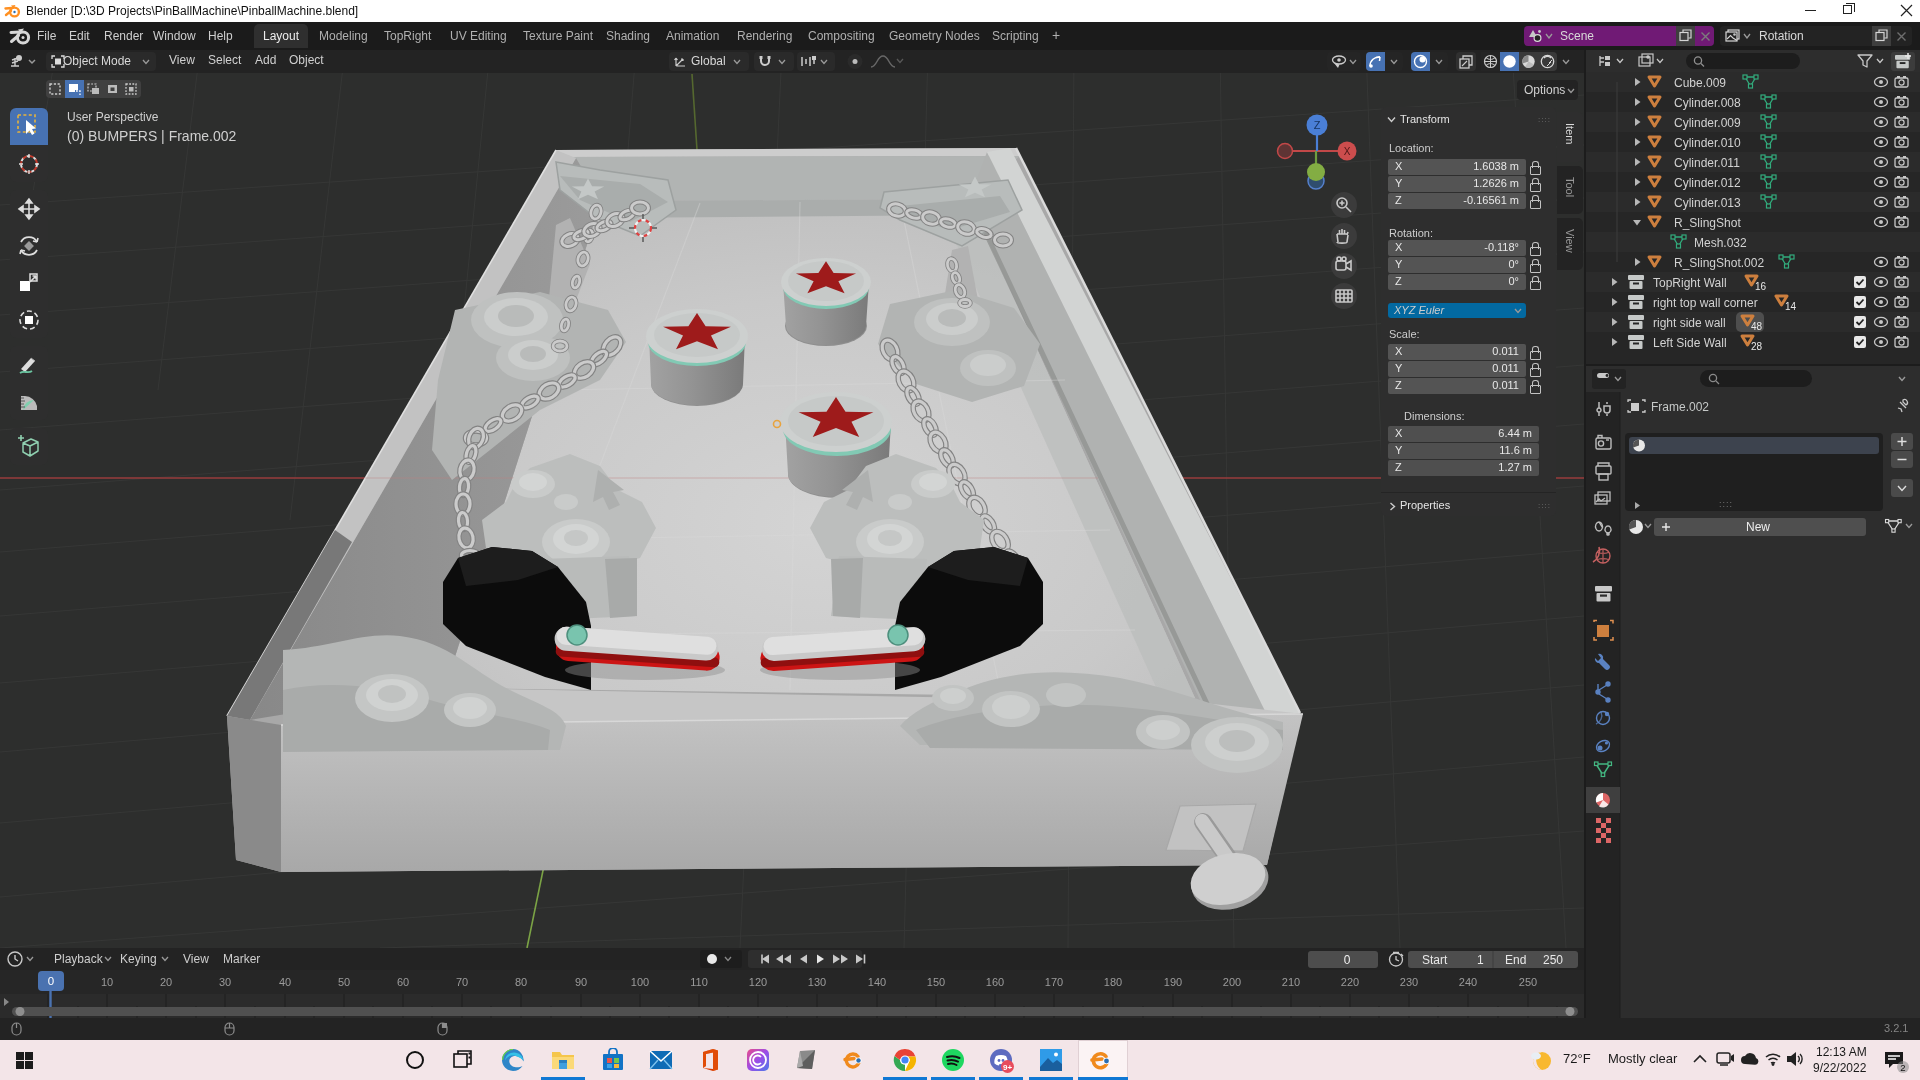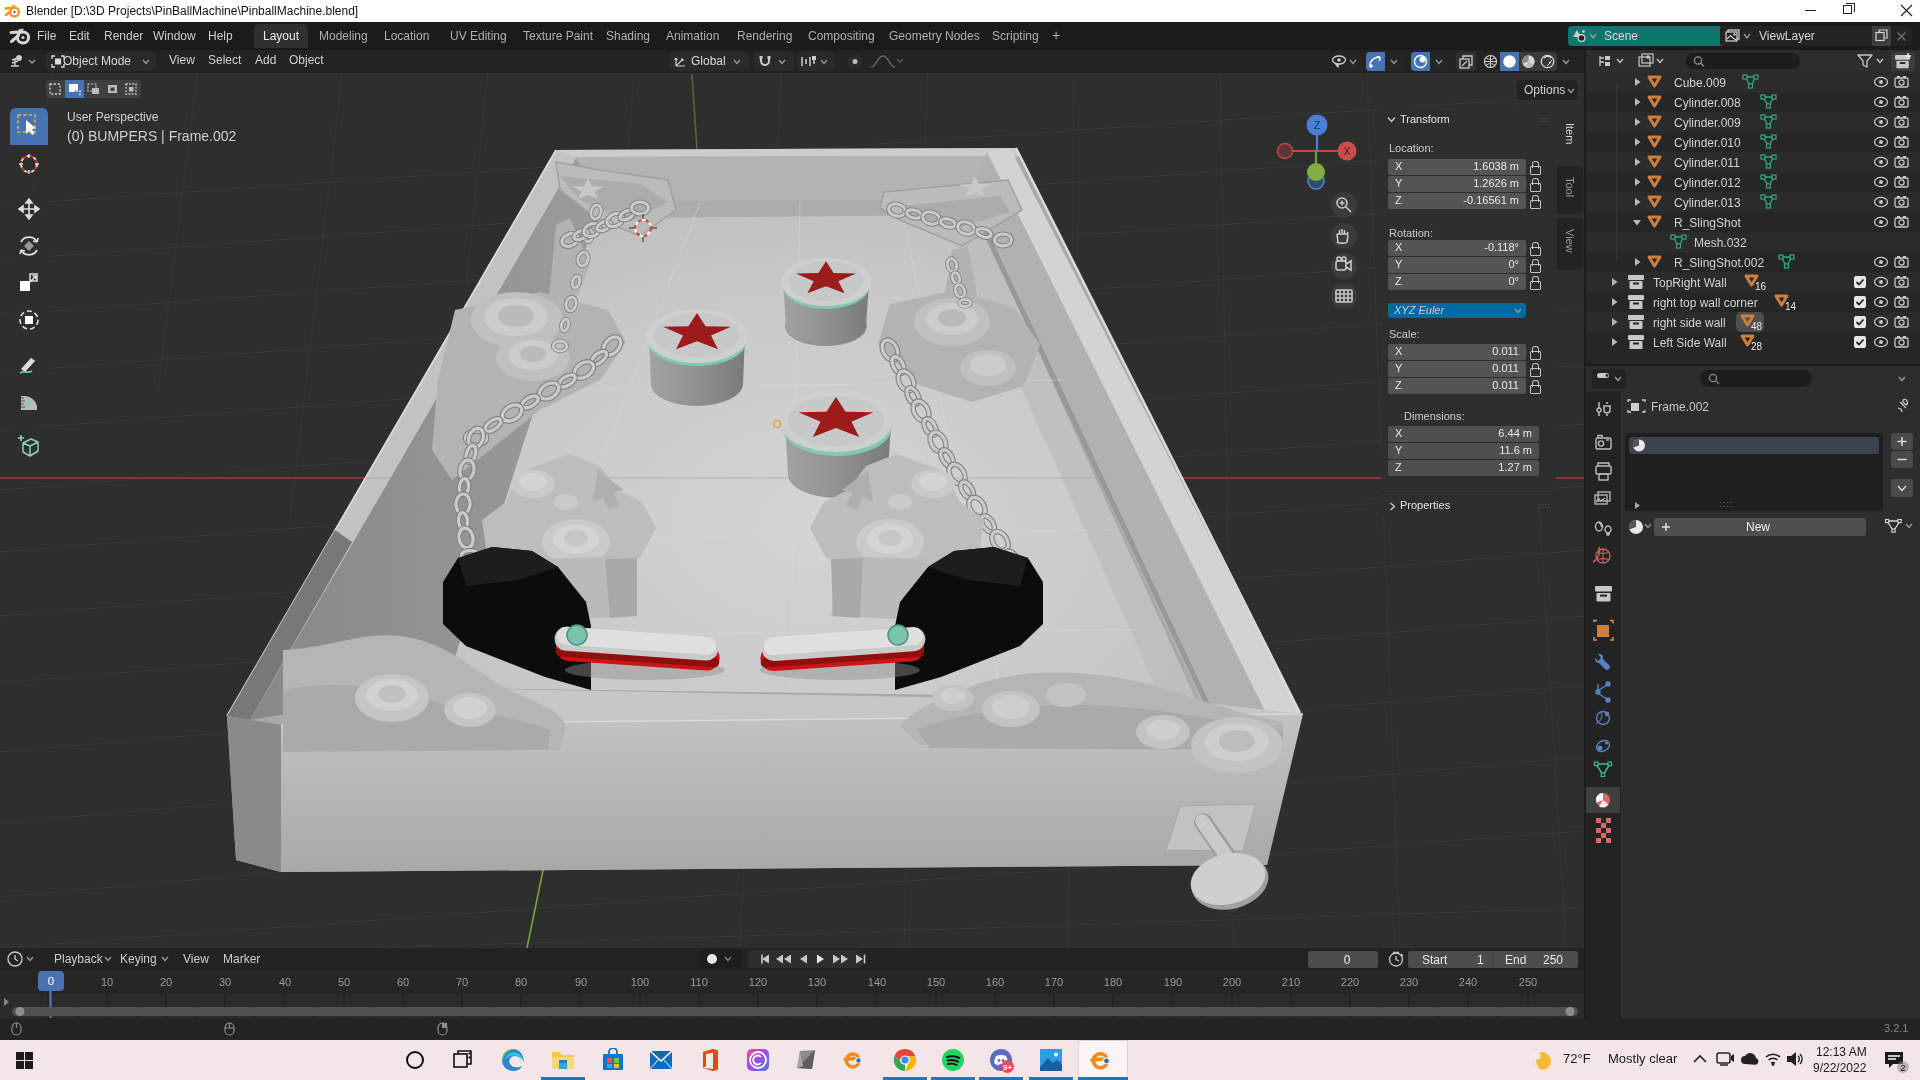--- a/index.html
+++ b/index.html
@@ -55,32 +55,32 @@
     <path d="M9,3.5 L15,2.5 L12,7 Z" fill="#d6d6d6"></path>
   </svg>
   <div class="abs menu" style="left:37px;top:7px">File</div>
   <div class="abs menu" style="left:69px;top:7px">Edit</div>
   <div class="abs menu" style="left:104px;top:7px">Render</div>
   <div class="abs menu" style="left:153px;top:7px">Window</div>
   <div class="abs menu" style="left:208px;top:7px">Help</div>
 
   <div class="abs" style="left:254px;top:2px;width:54px;height:24px;background:#2f2f2f;border-radius:5px 5px 0 0;color:#ececec;font-size:12px;text-align:center;line-height:24px;">Layout</div>
   <div class="abs tab" style="left:319px;top:7px">Modeling</div>
-  <div class="abs tab" style="left:384px;top:7px">Location</div>
+  <div class="abs tab" style="left:384px;top:7px">TopRight</div>
   <div class="abs tab" style="left:450px;top:7px">UV Editing</div>
   <div class="abs tab" style="left:523px;top:7px">Texture Paint</div>
   <div class="abs tab" style="left:606px;top:7px">Shading</div>
   <div class="abs tab" style="left:666px;top:7px">Animation</div>
   <div class="abs tab" style="left:737px;top:7px">Rendering</div>
   <div class="abs tab" style="left:808px;top:7px">Compositing</div>
   <div class="abs tab" style="left:889px;top:7px">Geometry Nodes</div>
   <div class="abs tab" style="left:992px;top:7px">Scripting</div>
   <div class="abs tab" style="left:1052px;top:5px;font-size:14px;">+</div>
 
-  <div class="abs" style="left:1568px;top:4px;width:190px;height:20px;background:#0f766e;border-radius:4px;">
+  <div class="abs" style="left:1524px;top:4px;width:190px;height:20px;background:#701a75;border-radius:4px;">
     <svg class="abs" style="left:4px;top:3px" width="15" height="14" viewBox="0 0 15 14">
       <path d="M5 1 L9 8 L1 8 Z" fill="#c6c9c8"></path>
         <circle cx="9.5" cy="9" r="3.4" fill="#232323" stroke="#d8d8d8" stroke-width="1.2"></circle>
         <circle cx="11.5" cy="2.5" r="1.4" fill="#c6c9c8"></circle>
     </svg>
     <svg class="abs" style="left:21px;top:7px" width="8" height="6" viewBox="0 0 8 6">
         <path d="M1 1 L4 5 L7 1" fill="none" stroke="#9a9a9a" stroke-width="1.3"></path>
       </svg>
     <div class="abs" style="left:36px;top:3px;color:#d8d8d8;font-size:12px;">Scene</div>
     <div class="abs" style="left:152px;top:0;width:19px;height:20px;background:#3e3e3e;border-radius:0;">
@@ -97,21 +97,21 @@
   <div class="abs" style="left:1720px;top:4px;width:192px;height:20px;background:#232323;border-radius:4px;">
     <svg class="abs" style="left:4px;top:3px" width="16" height="14" viewBox="0 0 16 14">
       <rect x="4" y="1" width="11" height="9" fill="none" stroke="#d8d8d8" stroke-width="1.2"></rect>
         <rect x="2" y="3" width="11" height="9" fill="#232323" stroke="#d8d8d8" stroke-width="1.2"></rect>
         <circle cx="10.5" cy="5.5" r="1.3" fill="#c6c9c8"></circle>
         <path d="M3 10 L6.5 6.5 L9 9 L13 11.5" fill="none" stroke="#d8d8d8" stroke-width="1.1"></path>
     </svg>
     <svg class="abs" style="left:23px;top:7px" width="8" height="6" viewBox="0 0 8 6">
         <path d="M1 1 L4 5 L7 1" fill="none" stroke="#9a9a9a" stroke-width="1.3"></path>
       </svg>
-    <div class="abs" style="left:39px;top:3px;color:#d8d8d8;font-size:12px;">ViewLayer</div>
+    <div class="abs" style="left:39px;top:3px;color:#d8d8d8;font-size:12px;">Rotation</div>
     <div class="abs" style="left:152px;top:0;width:19px;height:20px;background:#3e3e3e;">
       <svg class="abs" style="left:3px;top:3px" width="13" height="13" viewBox="0 0 13 13">
           <rect x="1" y="3.5" width="8" height="8" fill="none" stroke="#d5d5d5" stroke-width="1.2"></rect>
           <path d="M4 3.5 V1 H12 V9 H9.5" fill="none" stroke="#d5d5d5" stroke-width="1.2"></path>
         </svg>
     </div>
     <svg class="abs" style="left:176px;top:5px" width="11" height="11" viewBox="0 0 11 11">
         <path d="M1.5 1.5 L9.5 9.5 M9.5 1.5 L1.5 9.5" stroke="#6e6e6e" stroke-width="1.4"></path>
       </svg>
   </div>

